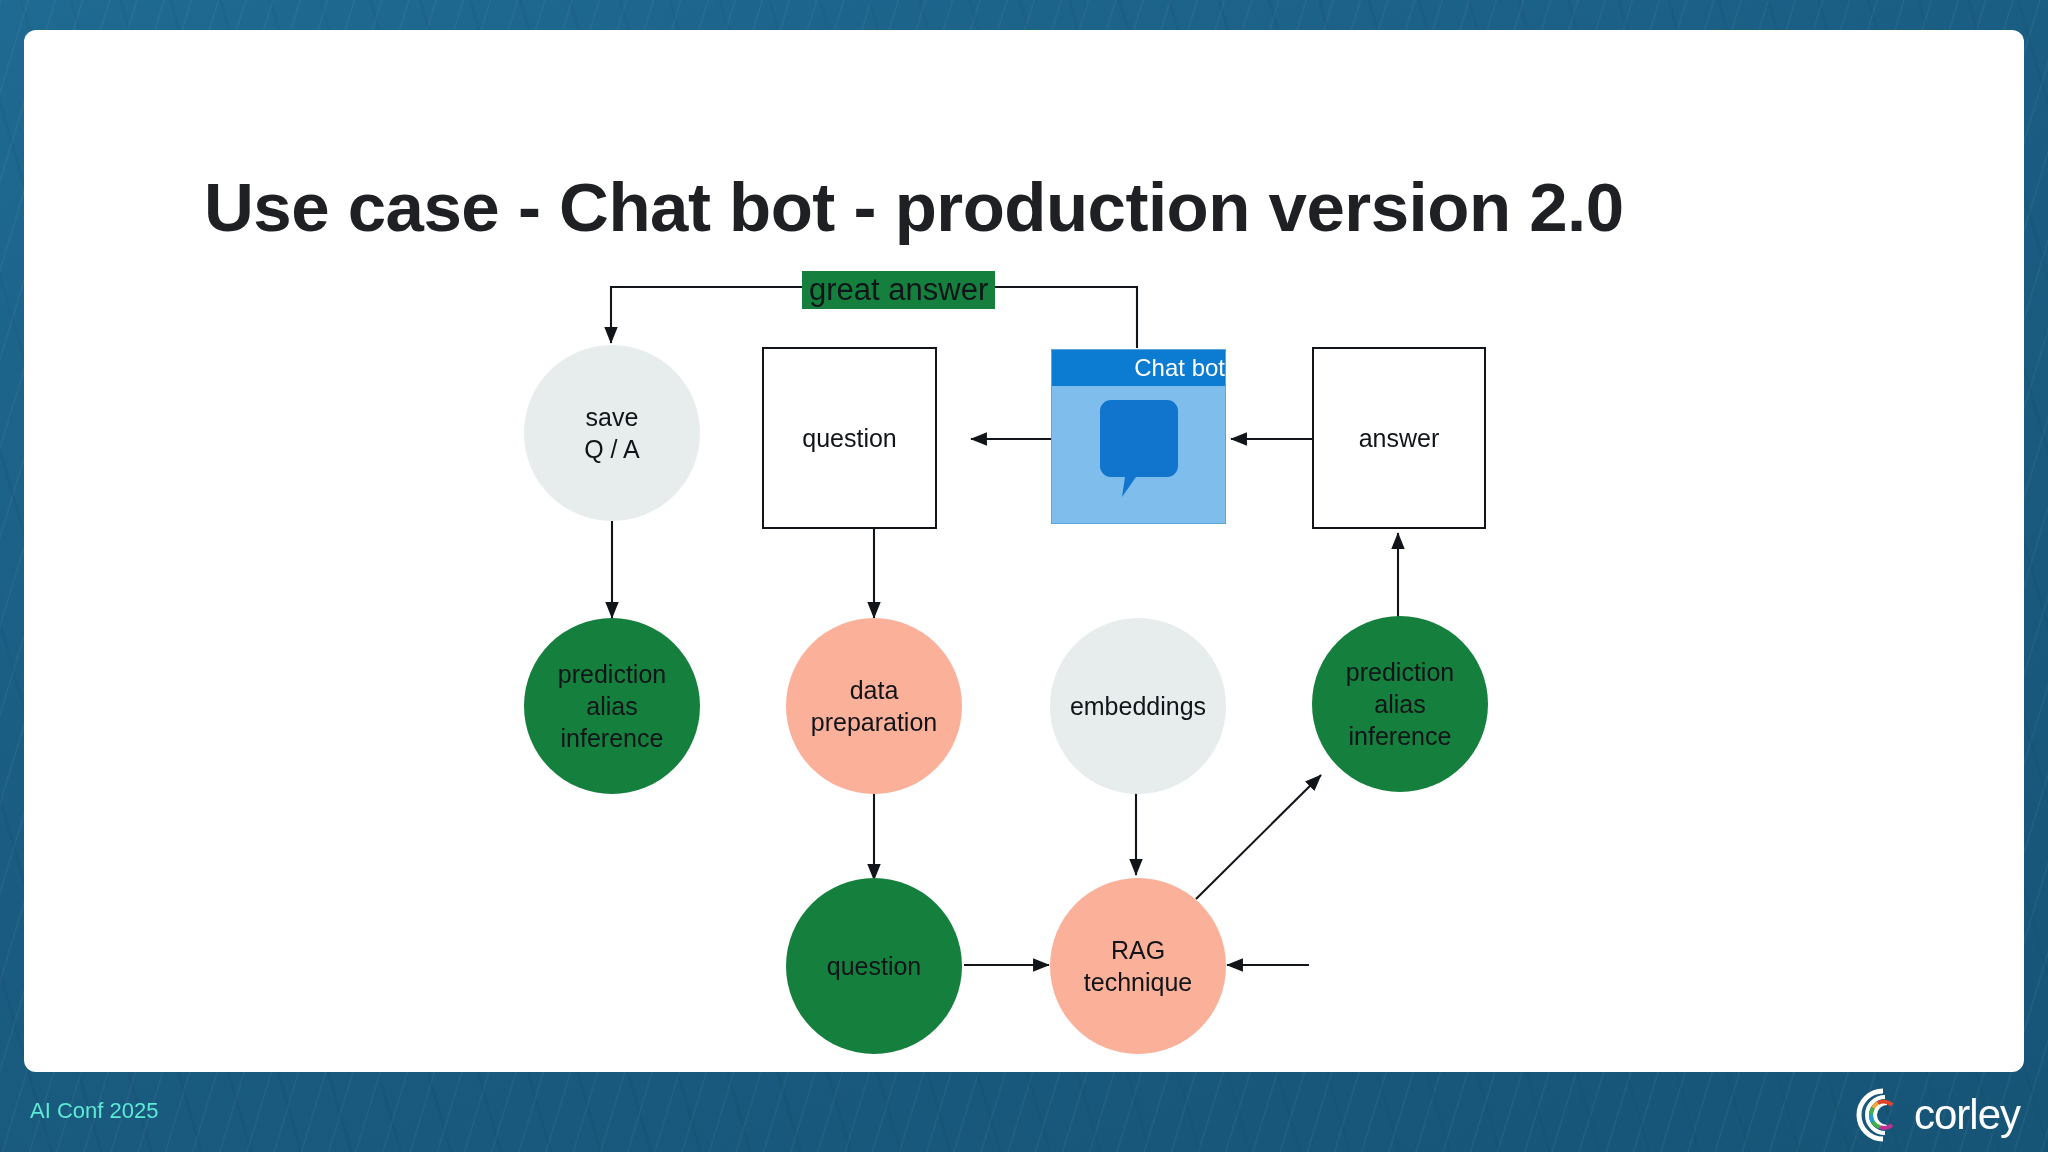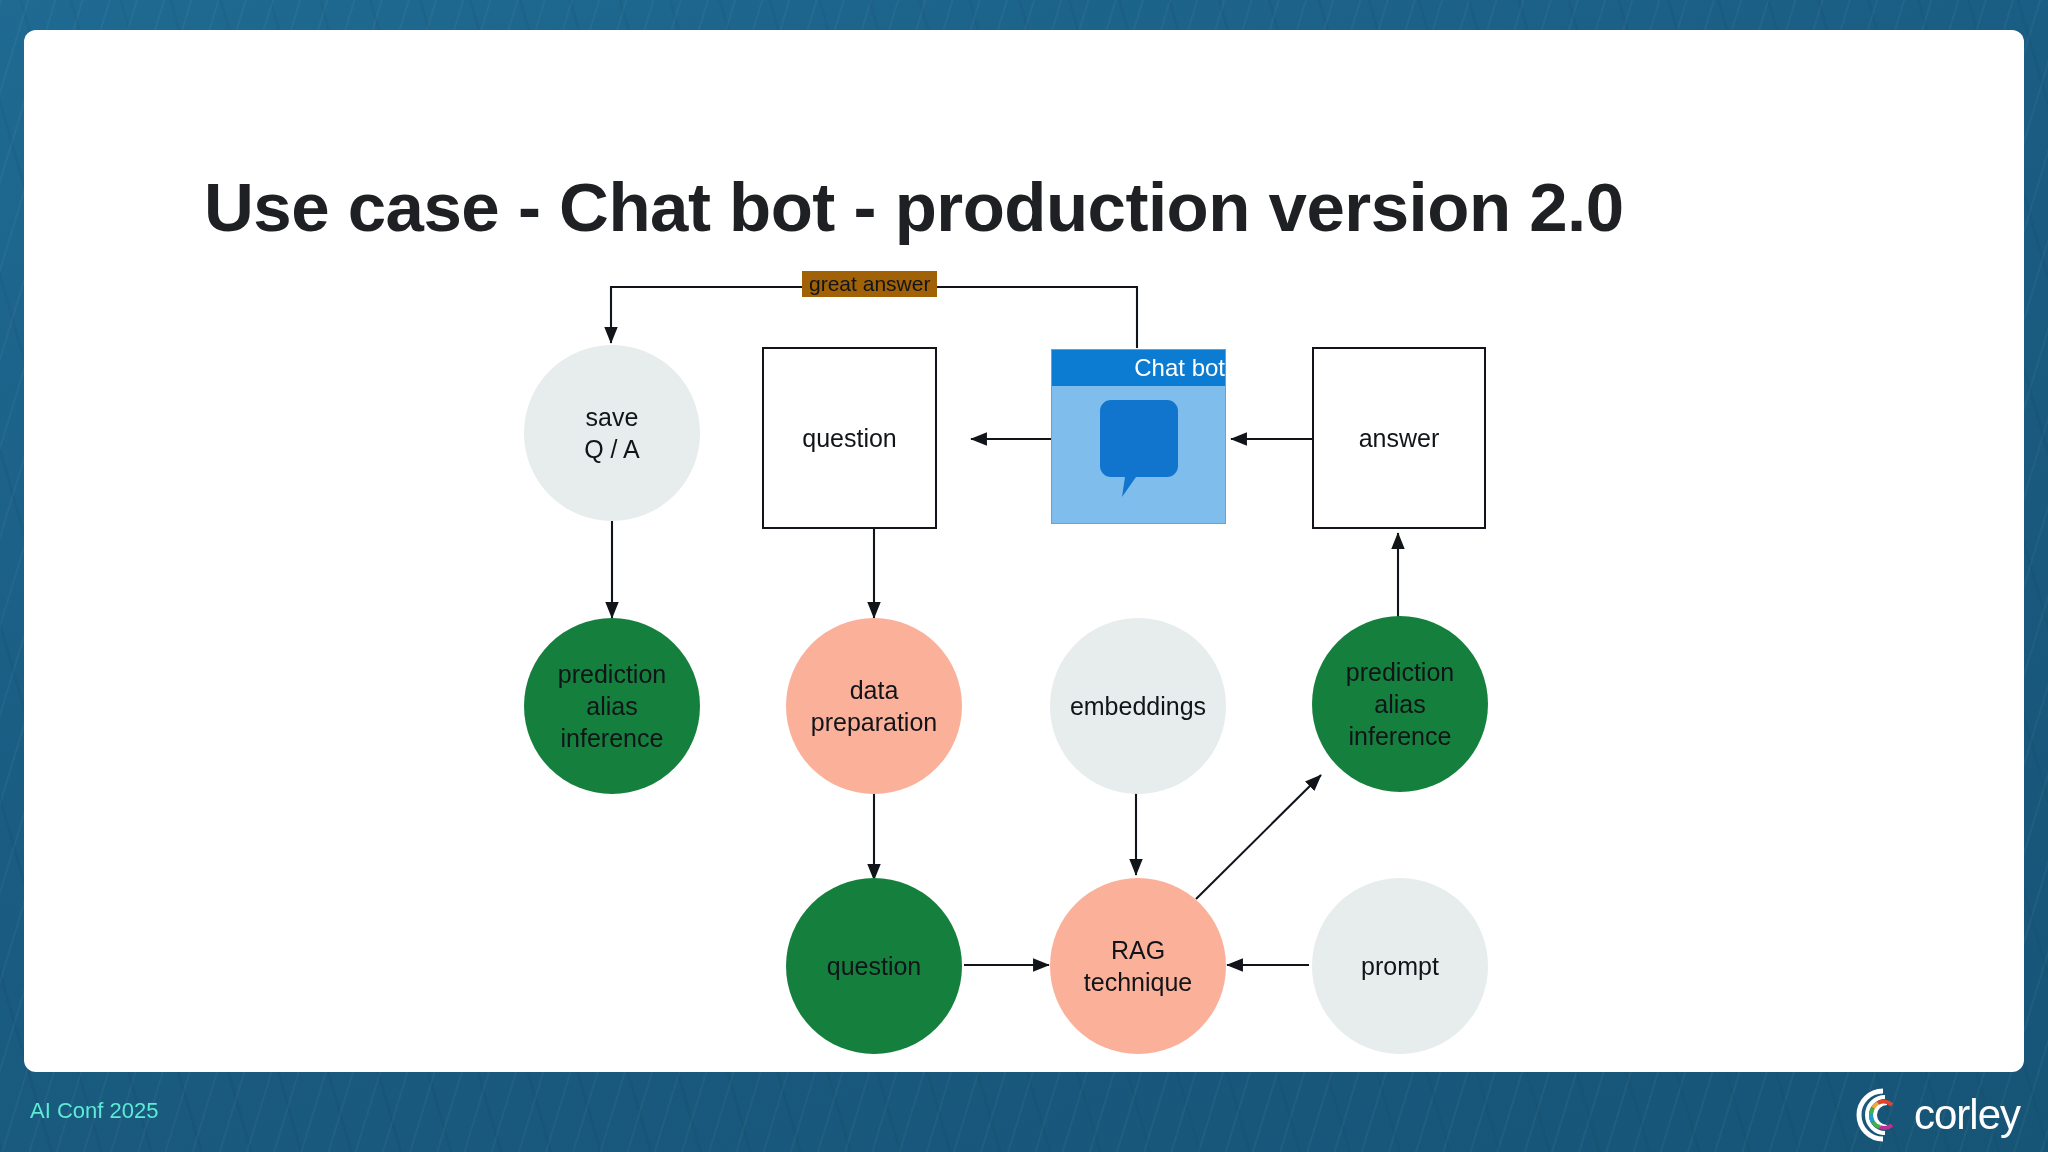--- a/index.html
+++ b/index.html
@@ -98,23 +98,23 @@
     position:absolute;
     left:50%;
     transform:translateX(-50%);
     top:14px;
     width:78px; height:98px;
   }
 
   
   .edge-label {
     position:absolute;
-    background:#a16207;
+    background:#15803d;
     color:#111418;
-    font-size:21px;
+    font-size:31px;
     padding:1px 7px;
     white-space:nowrap;
   }
 
   
   #footer-bar {
     position:absolute;
     left:0; bottom:0;
     width:2048px; height:80px;
   }
@@ -237,23 +237,20 @@
     <span>question</span>
   </div>
 
   <div class="node node-circle c-peach" style="left:1026px; top:848px; width:176px; height:176px;">
     <div>
       <div>RAG</div>
       <div>technique</div>
     </div>
   </div>
 
-  <div class="node node-circle c-grey" style="left:1288px; top:848px; width:176px; height:176px;">
-    <span>prompt</span>
-  </div>
 
 </div>
 
 <div id="footer-bar">
   <div id="footer-text">AI Conf 2025</div>
 
   <div id="brand-logo">
     <svg width="58" height="58" viewBox="0 0 58 58" xmlns="http://www.w3.org/2000/svg">
       <g fill="none" stroke-linecap="butt">
         <path d="M29,5 A24,24 0 1 0 29,53" stroke="#ffffff" stroke-width="5"></path>

